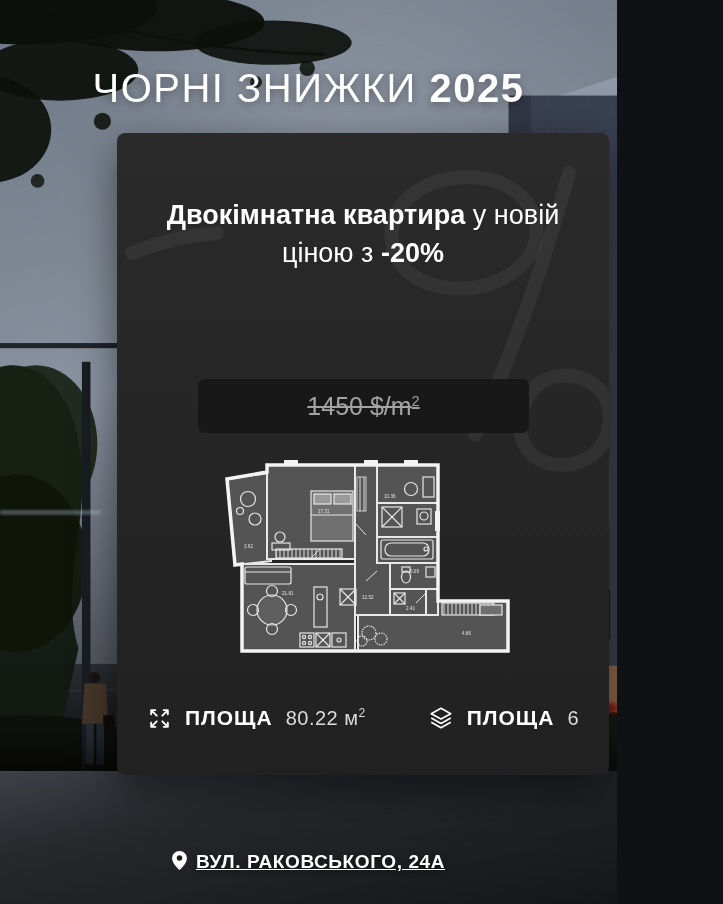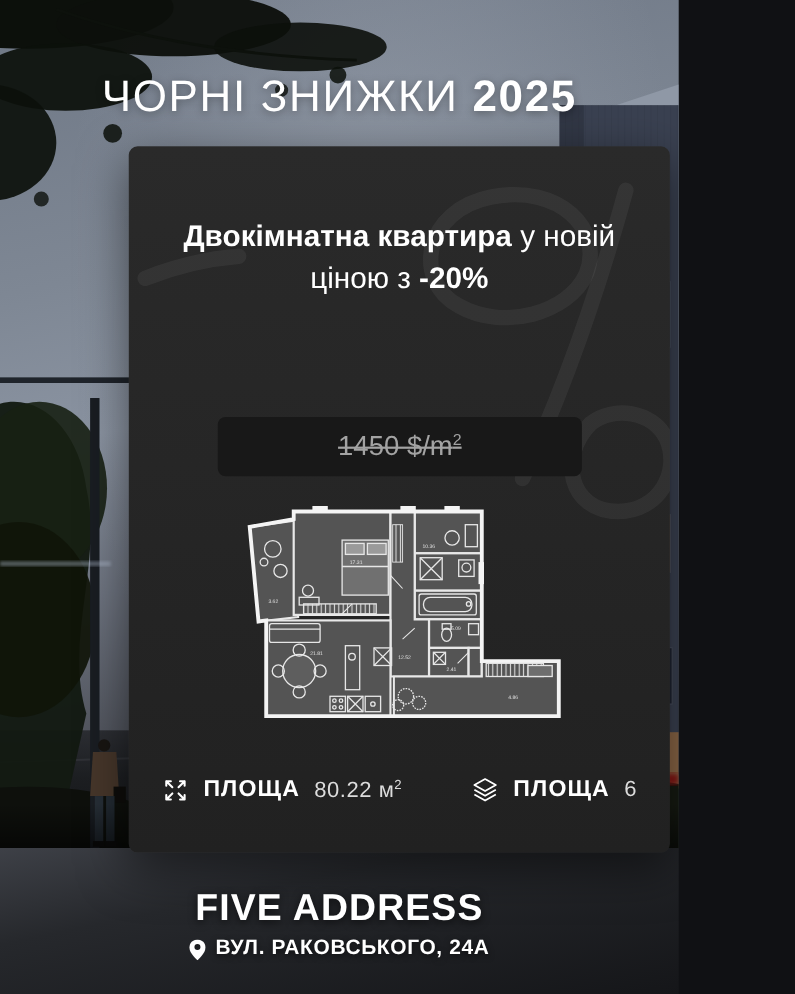--- a/index.html
+++ b/index.html
@@ -62,23 +62,23 @@
   .stat-value { font-size:20px; color:#dcdcdc; letter-spacing:0.5px; }
   .stat-value sup { font-size:0.6em; }
 
   .footer-brand {
     position:absolute; top:806px; left:0; width:100%; text-align:center;
     color:#fff; font-size:34px; font-weight:800; letter-spacing:1px;
     text-shadow:0 2px 8px rgba(0,0,0,0.65); white-space:nowrap;
   }
   .footer-address {
     position:absolute; top:851px; left:0; width:100%;
-    display:flex; justify-content:center; align-items:flex-end; gap:9px;
+    display:flex; justify-content:center; align-items:flex-start; gap:9px;
     color:#fff; font-size:19px; font-weight:600; letter-spacing:0.6px;
-    text-shadow:0 2px 6px rgba(0,0,0,0.6); white-space:nowrap;
+    text-shadow:0 2px 6px rgba(0,0,0,0.6); white-space:nowrap;text-decoration:underline;
   }
 </style>
 </head>
 <body>
 
 <div class="poster">
 
   <svg class="bg-art" viewBox="0 0 723 904" aria-hidden="true">
     <defs>
       <pattern id="panels" width="7" height="24" patternUnits="userSpaceOnUse">
@@ -332,21 +332,20 @@
             <path d="M3 12 l9 5 l9 -5"></path>
             <path d="M3 16 l9 5 l9 -5"></path>
           </g>
         </svg>
         <span class="stat-label">ПЛОЩА</span>
         <span class="stat-value">6</span>
       </div>
     </div>
   </div>
 
-  <div class="footer-brand">FIVE ADDRESS</div>
   <div class="footer-address">
     <svg width="15" height="19" viewBox="0 0 14 18" aria-hidden="true">
       <path d="M7 0 C3.1 0 0 3.1 0 7 C0 12 7 18 7 18 C7 18 14 12 14 7 C14 3.1 10.9 0 7 0 Z" fill="#fff"></path>
       <circle cx="7" cy="6.6" r="2.6" fill="#1b1c1f"></circle>
     </svg>
     <span>ВУЛ. РАКОВСЬКОГО, 24А</span>
   </div>
 
 </div>
 

